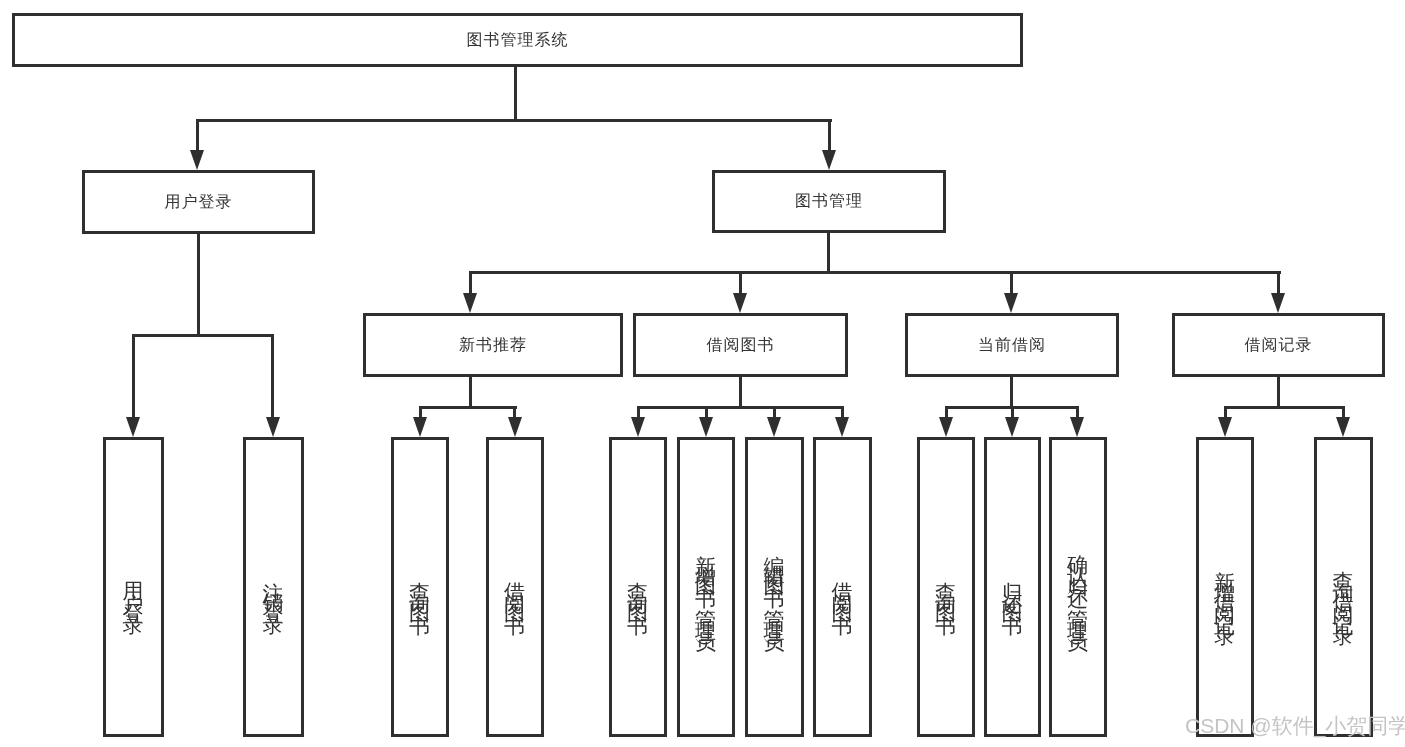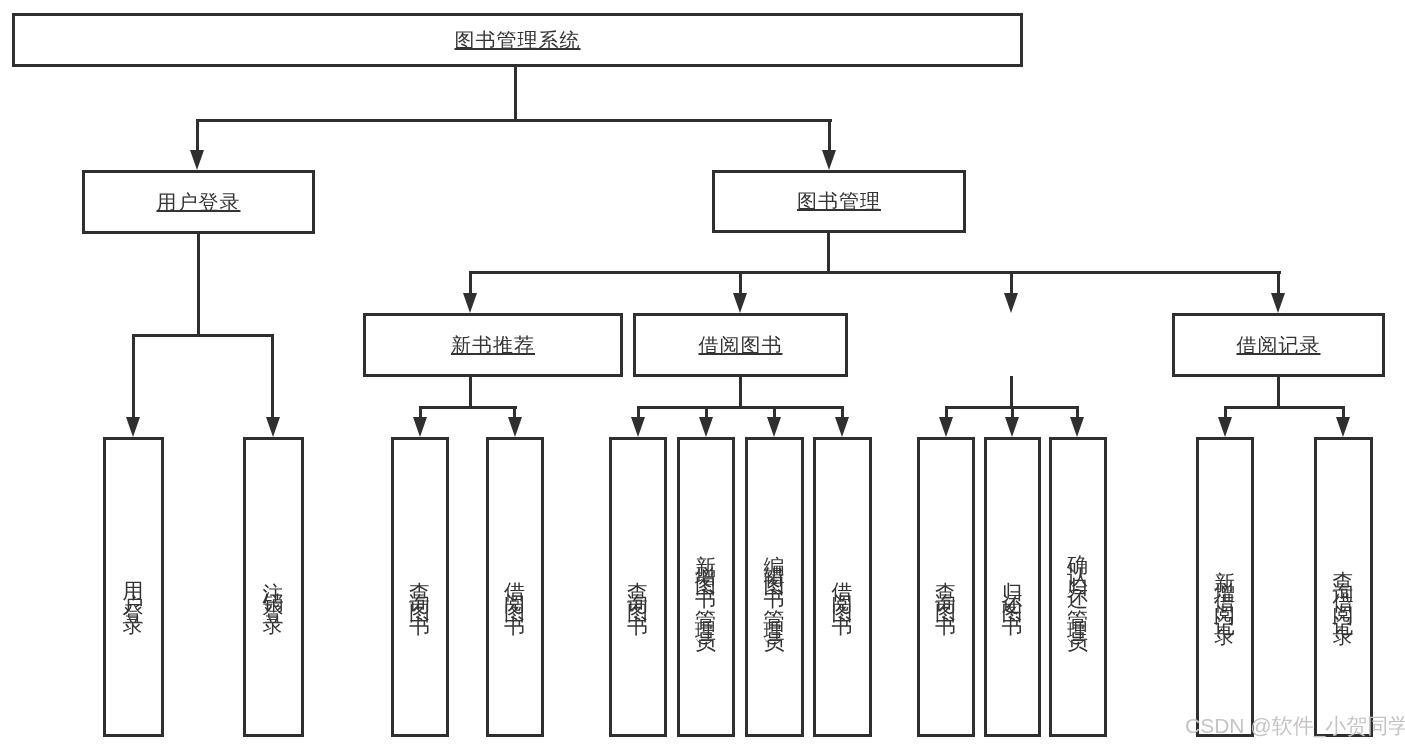--- a/index.html
+++ b/index.html
@@ -14,21 +14,21 @@
   }
   .node {
     position: absolute;
     box-sizing: border-box;
     border: 3px solid #2f2f2f;
     background: #ffffff;
     display: flex;
     align-items: center;
     justify-content: center;
   }
-  .node.h { font-size: 20px; letter-spacing: 1px; text-decoration: underline; }
+  .node.h { font-size: 16px; letter-spacing: 1px; }
   .node.v span {
     writing-mode: vertical-rl;
     font-size: 21px;
     letter-spacing: 11px;
     line-height: 1.1;
   }
   .vline, .hline { position: absolute; background: #2f2f2f; }
   .arrow {
     position: absolute;
     width: 0; height: 0;
@@ -58,21 +58,21 @@
   <div class="vline" style="left:514px; top:66px; width:3px; height:55px;"></div>
   <div class="hline" style="left:196px; top:119px; width:636px; height:3px;"></div>
   <div class="vline" style="left:196px; top:119px; width:3px; height:31px;"></div>
   <div class="arrow" style="left:190px; top:150px;"></div>
   <div class="vline" style="left:828px; top:119px; width:3px; height:31px;"></div>
   <div class="arrow" style="left:822px; top:150px;"></div>
 
   <div class="node h" style="left:82px; top:170px; width:233px; height:64px;">
     <span>用户登录</span>
   </div>
-  <div class="node h" style="left:712px; top:170px; width:254px; height:63px;">
+  <div class="node h" style="left:712px; top:170px; width:234px; height:63px;">
     <span>图书管理</span>
   </div>
 
   <div class="vline" style="left:197px; top:234px; width:3px; height:103px;"></div>
   <div class="hline" style="left:132px; top:334px; width:142px; height:3px;"></div>
   <div class="vline" style="left:132px; top:334px; width:3px; height:83px;"></div>
   <div class="arrow" style="left:126px; top:417px;"></div>
   <div class="vline" style="left:271px; top:334px; width:3px; height:83px;"></div>
   <div class="arrow" style="left:266px; top:417px;"></div>
 
@@ -85,20 +85,23 @@
   <div class="vline" style="left:1010px; top:271px; width:3px; height:22px;"></div>
   <div class="arrow" style="left:1004px; top:293px;"></div>
   <div class="vline" style="left:1277px; top:271px; width:3px; height:22px;"></div>
   <div class="arrow" style="left:1271px; top:293px;"></div>
 
   <div class="node h" style="left:363px; top:313px; width:260px; height:64px;">
     <span>新书推荐</span>
   </div>
   <div class="node h" style="left:633px; top:313px; width:215px; height:64px;">
     <span>借阅图书</span>
+  </div>
+  <div class="node h" style="left:905px; top:313px; width:214px; height:64px;">
+    <span>当前借阅</span>
   </div>
   <div class="node h" style="left:1172px; top:313px; width:213px; height:64px;">
     <span>借阅记录</span>
   </div>
 
   <div class="vline" style="left:469px; top:376px; width:3px; height:33px;"></div>
   <div class="hline" style="left:419px; top:406px; width:98px; height:3px;"></div>
   <div class="vline" style="left:419px; top:406px; width:3px; height:11px;"></div>
   <div class="arrow" style="left:413px; top:417px;"></div>
   <div class="vline" style="left:513px; top:406px; width:3px; height:11px;"></div>

